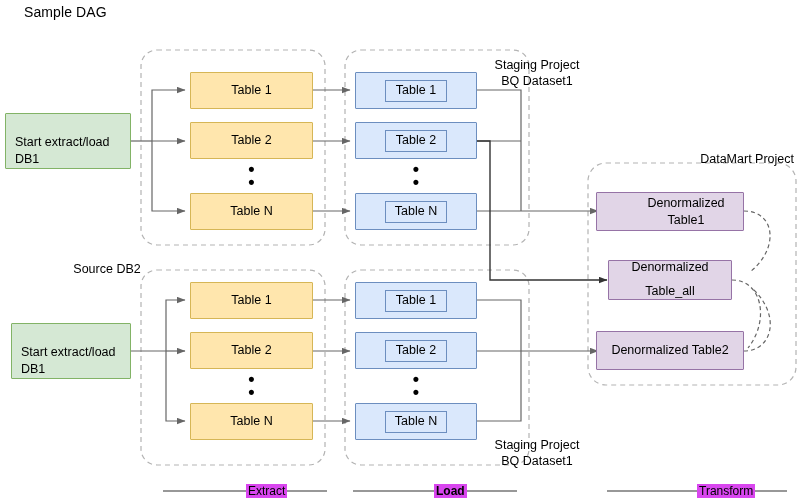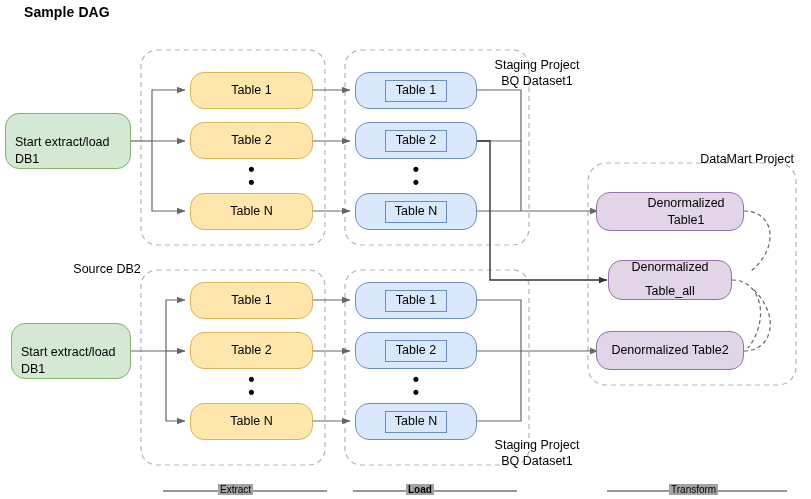--- a/index.html
+++ b/index.html
@@ -22,21 +22,21 @@
     position: absolute;
     left: 0;
     top: 0;
     width: 811px;
     height: 499px;
     pointer-events: none;
   }
   .node {
     position: absolute;
     box-sizing: border-box;
-    border-radius: 14px;
+    border-radius: 1px;
     display: flex;
     align-items: center;
     font-size: 12.5px;
     line-height: 1.35;
   }
   .node-green {
     background: #d5e8d4;
     border: 1px solid #82b366;
     padding-left: 9px;
     justify-content: flex-start;
@@ -74,21 +74,21 @@
     text-align: center;
   }
   .node-purple.two-line {
     flex-direction: column;
     justify-content: center;
     line-height: 1.9;
   }
   .title {
     position: absolute;
     font-size: 14px;
-    font-weight: bold;
+    font-weight: normal;
     letter-spacing: 0.1px;
     text-align: center;
   }
   .label {
     position: absolute;
     font-size: 12.5px;
     text-align: center;
     white-space: nowrap;
     line-height: 1.25;
   }
@@ -96,24 +96,25 @@
     position: absolute;
     text-align: center;
     font-size: 18px;
     line-height: 13px;
     color: #000;
     letter-spacing: 0;
     font-weight: bold;
   }
   .phase-label {
     position: absolute;
-    font-size: 10px;
+    font-size: 12px;
     white-space: nowrap;
-    background: #a3a3a3;
+    background: #d946ef;
     padding: 0 2px;
+    margin-left: 28px;
   }
 </style>
 </head>
 <body>
 
 <div id="canvas">
 
   <div class="title" style="left:24px; top:4px;">Sample DAG</div>
 
   <svg id="svg-layer" viewBox="0 0 811 499" xmlns="http://www.w3.org/2000/svg">

